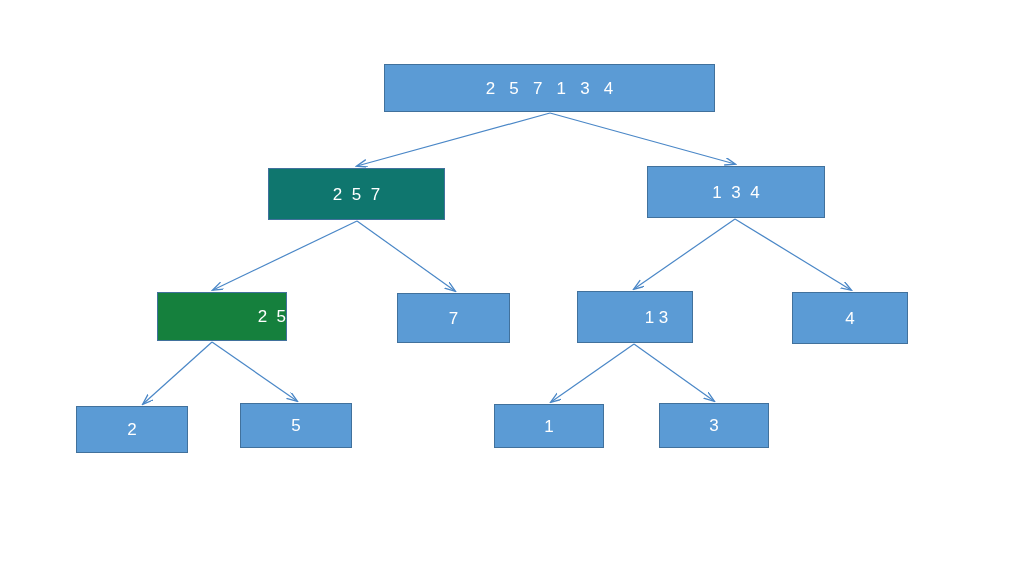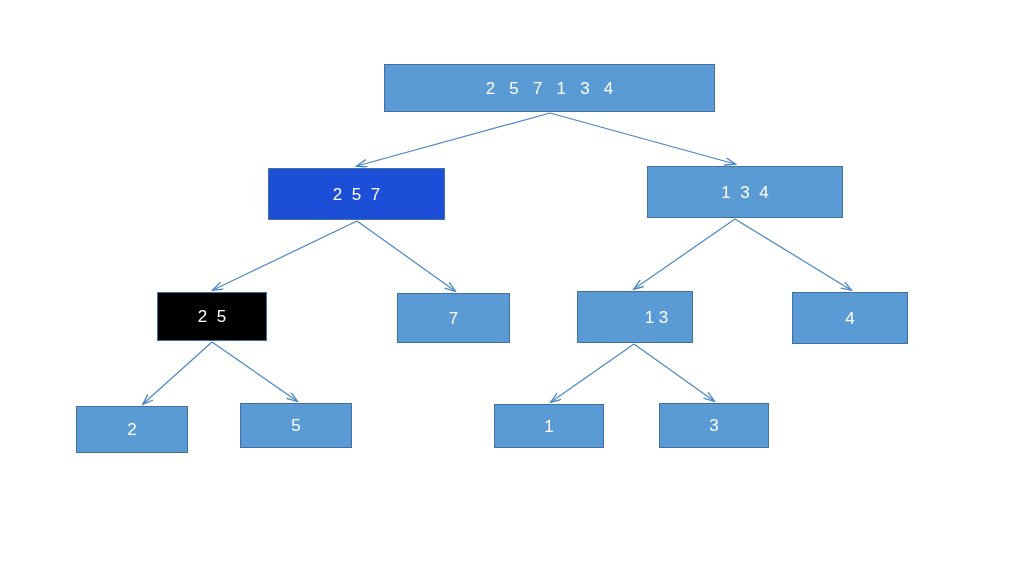--- a/index.html
+++ b/index.html
@@ -78,23 +78,23 @@
         <line x1="735" y1="219" x2="851" y2="290" stroke="#4A87C7" stroke-width="1.2" marker-end="url(#arrowhead)"></line>
         <line x1="212" y1="342" x2="143" y2="404" stroke="#4A87C7" stroke-width="1.2" marker-end="url(#arrowhead)"></line>
         <line x1="212" y1="342" x2="297" y2="401" stroke="#4A87C7" stroke-width="1.2" marker-end="url(#arrowhead)"></line>
         <line x1="634" y1="344" x2="551" y2="402" stroke="#4A87C7" stroke-width="1.2" marker-end="url(#arrowhead)"></line>
         <line x1="634" y1="344" x2="714" y2="401" stroke="#4A87C7" stroke-width="1.2" marker-end="url(#arrowhead)"></line>
       </g>
   </svg>
 
   <div id="node-layer">
       <div class="node" style="left: 384px; top: 64px; width: 331px; height: 48px; background: rgb(91, 155, 213); border-color: rgb(65, 113, 156); color: rgb(255, 255, 255); font-size: 17px;"><span class="node-label">2   5   7   1   3   4</span></div>
-      <div class="node" style="left: 268px; top: 168px; width: 177px; height: 52px; background: #1d4ed8; border-color: rgb(65, 113, 156); color: rgb(255, 255, 255); font-size: 17px;"><span class="node-label">2  5  7</span></div>
-      <div class="node" style="left: 647px; top: 166px; width: 196px; height: 52px; background: rgb(91, 155, 213); border-color: rgb(65, 113, 156); color: rgb(255, 255, 255); font-size: 17px;"><span class="node-label">1  3  4</span></div>
-      <div class="node" style="left: 157px; top: 292px; width: 110px; height: 49px; background: #000000; border-color: rgb(65, 113, 156); color: rgb(255, 255, 255); font-size: 17px;"><span class="node-label">2  5</span></div>
+      <div class="node" style="left: 268px; top: 168px; width: 177px; height: 52px; background: #0f766e; border-color: rgb(65, 113, 156); color: rgb(255, 255, 255); font-size: 17px;"><span class="node-label">2  5  7</span></div>
+      <div class="node" style="left: 647px; top: 166px; width: 178px; height: 52px; background: rgb(91, 155, 213); border-color: rgb(65, 113, 156); color: rgb(255, 255, 255); font-size: 17px;"><span class="node-label">1  3  4</span></div>
+      <div class="node" style="left: 157px; top: 292px; width: 130px; height: 49px; background: #15803d; border-color: rgb(65, 113, 156); color: rgb(255, 255, 255); font-size: 17px; justify-content: flex-end;"><span class="node-label">2  5</span></div>
       <div class="node" style="left: 397px; top: 293px; width: 113px; height: 50px; background: rgb(91, 155, 213); border-color: rgb(65, 113, 156); color: rgb(255, 255, 255); font-size: 17px;"><span class="node-label">7</span></div>
       <div class="node" style="left: 577px; top: 291px; width: 116px; height: 52px; background: rgb(91, 155, 213); border-color: rgb(65, 113, 156); color: rgb(255, 255, 255); font-size: 17px; padding-left: 43px;"><span class="node-label">1 3</span></div>
       <div class="node" style="left: 792px; top: 292px; width: 116px; height: 52px; background: rgb(91, 155, 213); border-color: rgb(65, 113, 156); color: rgb(255, 255, 255); font-size: 17px;"><span class="node-label">4</span></div>
       <div class="node" style="left: 76px; top: 406px; width: 112px; height: 47px; background: rgb(91, 155, 213); border-color: rgb(65, 113, 156); color: rgb(255, 255, 255); font-size: 17px;"><span class="node-label">2</span></div>
       <div class="node" style="left: 240px; top: 403px; width: 112px; height: 45px; background: rgb(91, 155, 213); border-color: rgb(65, 113, 156); color: rgb(255, 255, 255); font-size: 17px;"><span class="node-label">5</span></div>
       <div class="node" style="left: 494px; top: 404px; width: 110px; height: 44px; background: rgb(91, 155, 213); border-color: rgb(65, 113, 156); color: rgb(255, 255, 255); font-size: 17px;"><span class="node-label">1</span></div>
       <div class="node" style="left: 659px; top: 403px; width: 110px; height: 45px; background: rgb(91, 155, 213); border-color: rgb(65, 113, 156); color: rgb(255, 255, 255); font-size: 17px;"><span class="node-label">3</span></div>
     </div>
 
 

